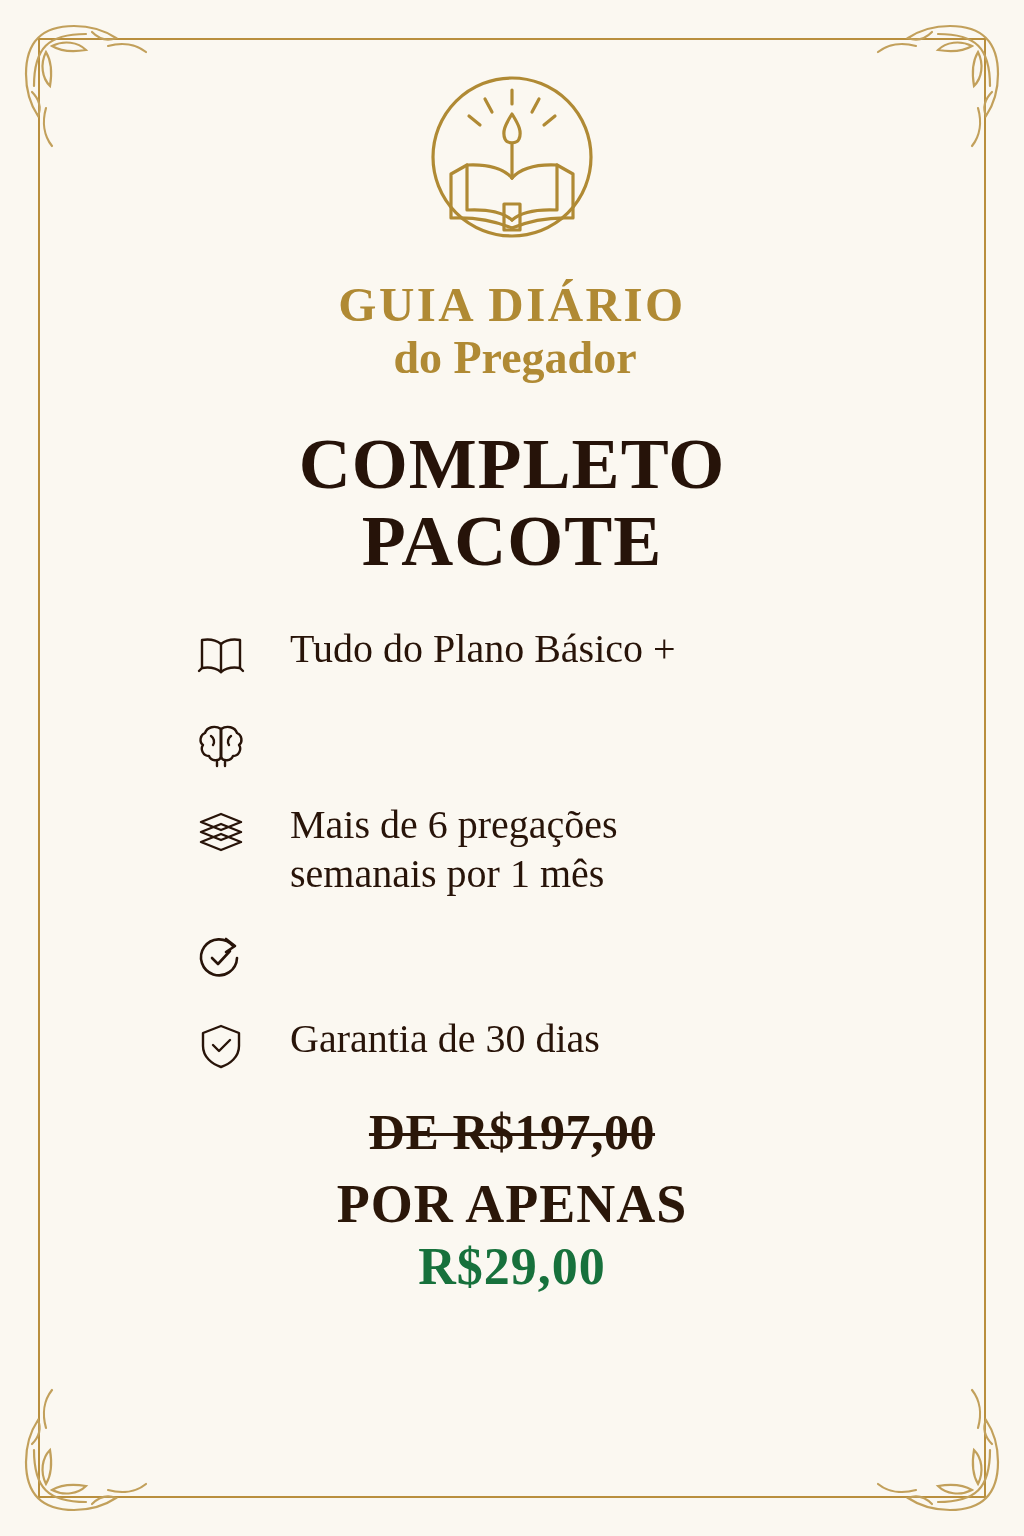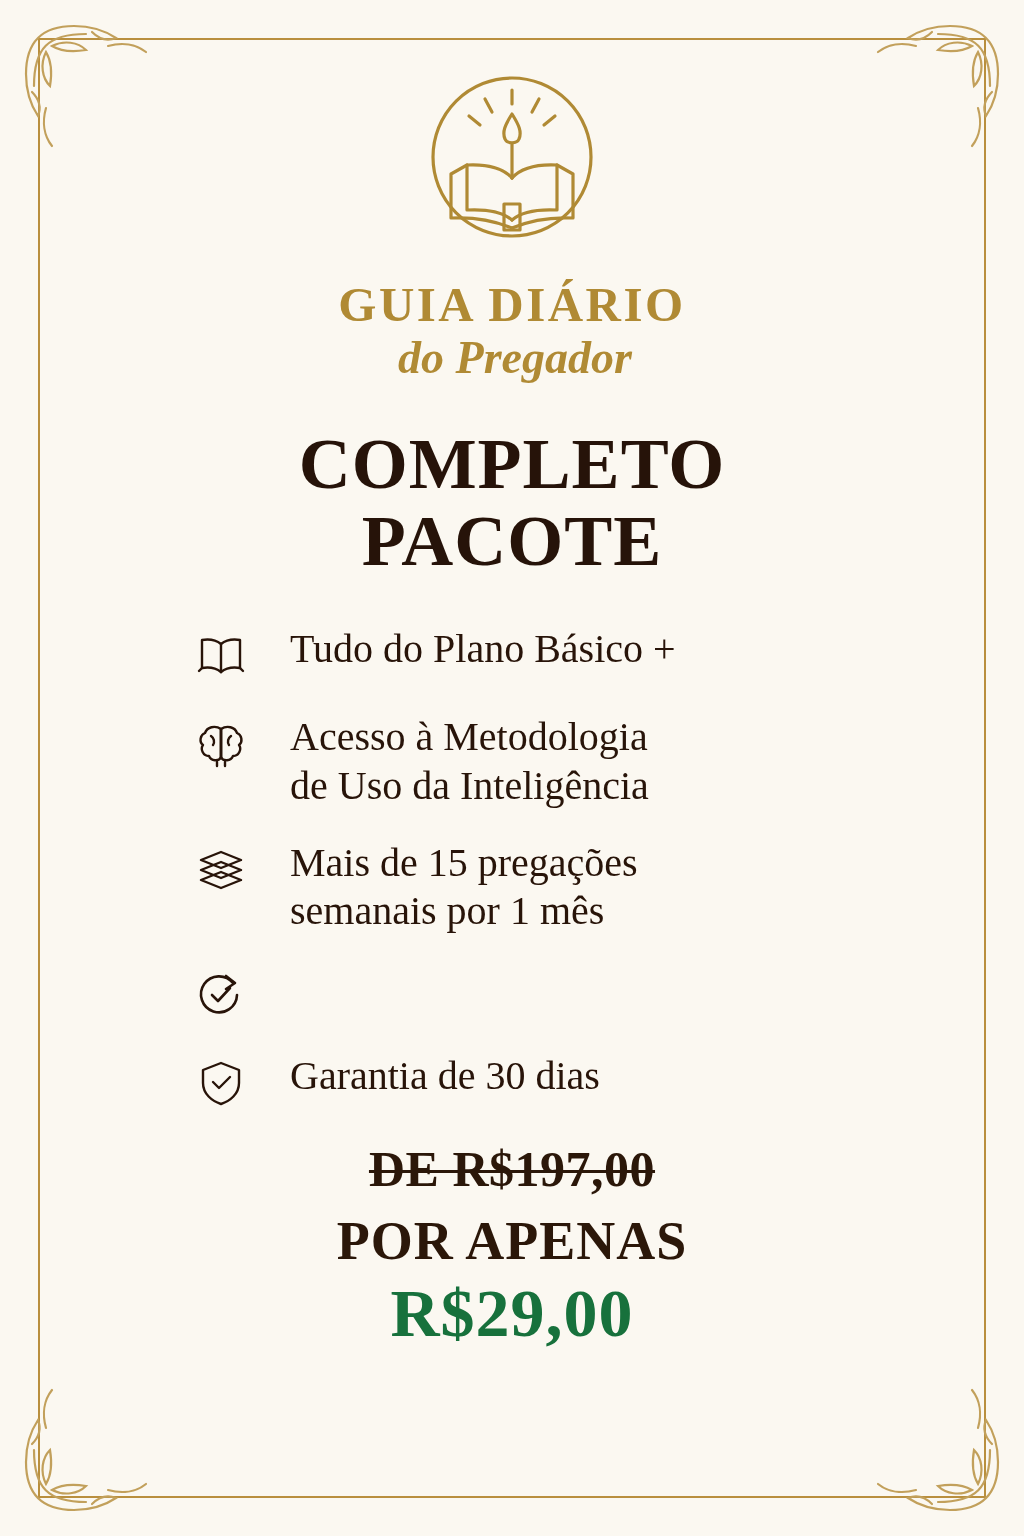--- a/index.html
+++ b/index.html
@@ -65,21 +65,20 @@
   .brand-main {
     font-family: "Liberation Serif", serif;
     font-weight: bold;
     font-size: 49px;
     letter-spacing: 2.5px;
     color: #b08a34;
     line-height: 1.04;
   }
   .brand-sub {
     font-family: "Liberation Serif", serif;
-    font-style: italic;
     font-weight: bold;
     font-size: 46px;
     color: #b08a34;
     line-height: 1.1;
     margin-top: 2px;
     padding-left: 6px;
   }
 
   .headline {
     margin-top: 42px;
@@ -136,21 +135,21 @@
     font-family: "Liberation Serif", serif;
     font-weight: bold;
     font-size: 54px;
     letter-spacing: 1px;
     color: #2b1709;
     margin-top: 12px;
   }
   .new-price {
     font-family: "Liberation Serif", serif;
     font-weight: bold;
-    font-size: 68px;
+    font-size: 52px;
     color: #17713c;
     margin-top: 2px;
     letter-spacing: 1px;
   }
 </style>
 </head>
 <body>
 
 <div class="poster">
 
@@ -258,36 +257,32 @@
           <svg width="52" height="52" viewBox="0 0 52 52" fill="none" stroke="#281409" stroke-width="2.4" stroke-linecap="round" stroke-linejoin="round">
             <path d="M26 11 C20 7, 12 9, 10 15 C5 17, 4 24, 8 27 C5 31, 8 38, 14 38 C16 43, 24 44, 26 39 Z"></path>
             <path d="M26 11 C32 7, 40 9, 42 15 C47 17, 48 24, 44 27 C47 31, 44 38, 38 38 C36 43, 28 44, 26 39 Z"></path>
             <path d="M26 11 V39"></path>
             <path d="M16 18 C19 20, 20 24, 18 27"></path>
             <path d="M36 18 C33 20, 32 24, 34 27"></path>
             <path d="M22 44 V48"></path>
             <path d="M30 44 V48"></path>
           </svg>
         </span>
-        <span class="btext">
-          <span>Acesso à Metodologia</span><br>
-          <span>de Uso da Inteligência</span>
-        </span>
       </div>
 
       <div class="benefit">
         <span class="bicon">
           <svg width="52" height="52" viewBox="0 0 52 52" fill="none" stroke="#281409" stroke-width="2.4" stroke-linecap="round" stroke-linejoin="round">
             <path d="M6 16 L26 8 L46 16 L26 24 Z"></path>
             <path d="M6 26 L26 18 L46 26 L26 34 Z"></path>
             <path d="M6 36 L26 28 L46 36 L26 44 Z"></path>
           </svg>
         </span>
         <span class="btext">
-          <span>Mais de 15 pregações</span><br>
+          <span>Mais de 6 pregações</span><br>
           <span>semanais por 1 mês</span>
         </span>
       </div>
 
       <div class="benefit">
         <span class="bicon">
           <svg width="52" height="52" viewBox="0 0 52 52" fill="none" stroke="#281409" stroke-width="2.6" stroke-linecap="round" stroke-linejoin="round">
             <path d="M38 14 A18 18 0 1 0 42 26"></path>
             <path d="M31 7 L40 14 L31 20"></path>
             <path d="M17 26 L23 32 L35 19"></path>

